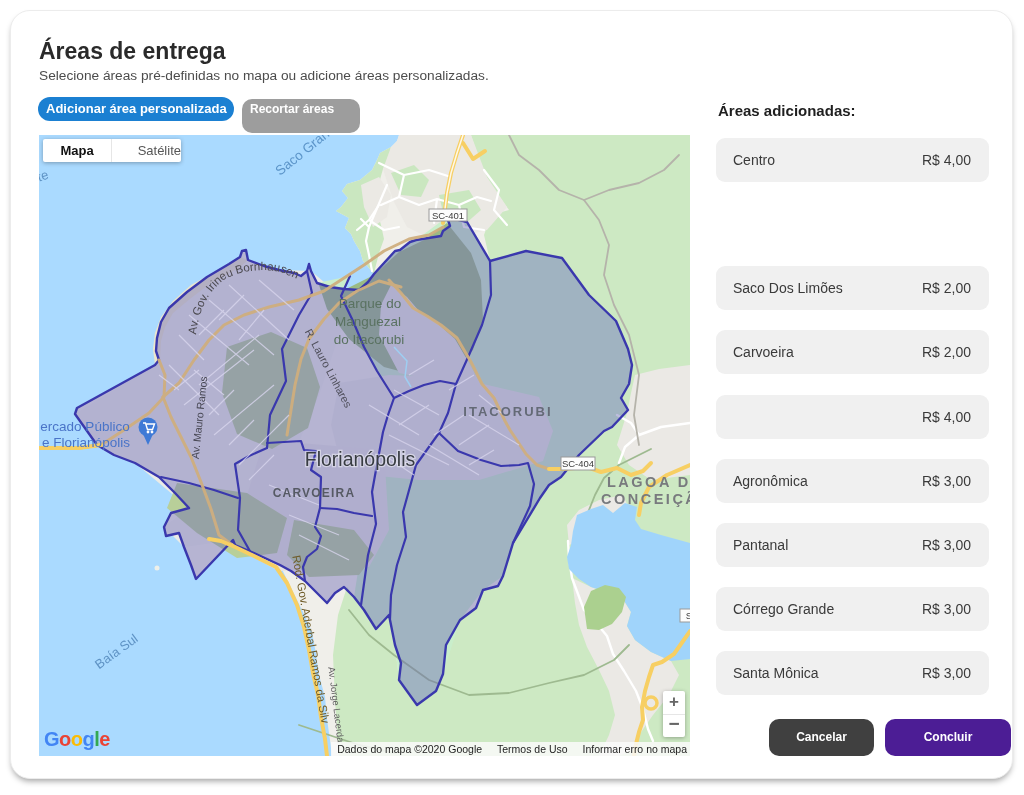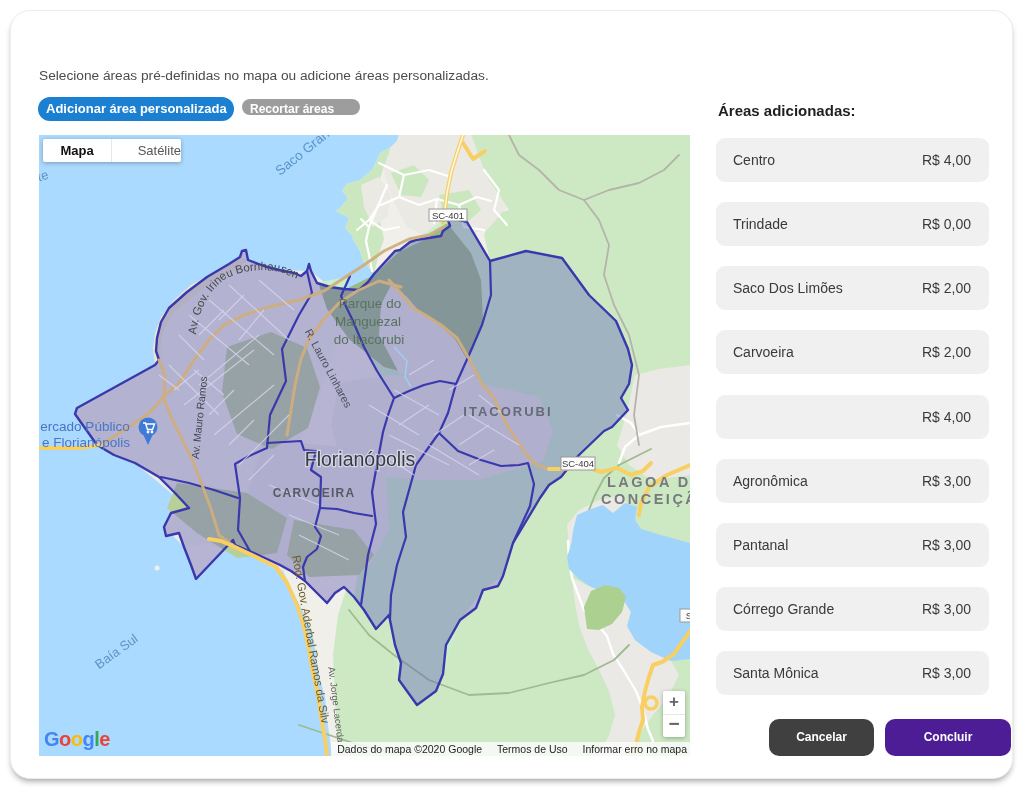--- a/index.html
+++ b/index.html
@@ -5,21 +5,21 @@
 html,body{margin:0;padding:0;background:#fff;width:1024px;height:795px;overflow:hidden;
   font-family:"Liberation Sans",sans-serif;}
 .card{position:absolute;left:10px;top:10px;width:1001px;height:767px;background:#fff;
   border:1px solid #ececec;border-radius:20px;
   box-shadow:0 4px 6px -2px rgba(0,0,0,0.38);}
 h1{position:absolute;left:28px;top:26px;font-size:23px;font-weight:bold;color:#2a2a2a;margin:0;line-height:1.3;}
 .sub{position:absolute;left:28px;top:58px;font-size:13.7px;color:#4c4c4c;margin:0;line-height:1;}
 .btn{position:absolute;border-radius:12px;color:#fff;font-weight:bold;font-size:13px;
   padding-left:8px;}
 .btn1{left:27px;top:86px;width:188px;height:24px;line-height:24px;background:#1b80d2;}
-.btn2{left:231px;top:88px;width:110px;height:16px;line-height:21px;background:#9d9d9d;border-radius:10px;font-size:12px;}
+.btn2{left:231px;top:88px;width:110px;height:34px;line-height:21px;background:#9d9d9d;border-radius:10px;font-size:12px;}
 .mapbox{position:absolute;left:28px;top:124px;width:651px;height:621px;background:#aadaff;overflow:hidden;}
 .panelh{position:absolute;left:707px;top:92px;font-size:15px;font-weight:bold;color:#1f1f1f;line-height:1;}
 .row{position:absolute;left:705px;width:273px;height:44px;background:#f0f0f0;border-radius:9px;
   font-size:14px;color:#3a3a3a;line-height:44px;}
 .row .n{position:absolute;left:17px;}
 .row .p{position:absolute;right:18px;}
 .cbt{position:absolute;top:707.5px;height:37px;border-radius:10px;color:#fff;font-weight:bold;
   font-size:12px;text-align:center;line-height:37px;}
 .cancel{left:758px;width:105px;background:#404040;}
 .conclude{left:874px;width:126px;background:#4c1d95;}
@@ -33,20 +33,21 @@
 .zoomctl .zp{position:absolute;left:0;top:0;width:22px;height:23px;text-align:center;line-height:22px;font-size:17px;font-weight:bold;border-bottom:1px solid #e6e6e6;}
 .zoomctl .zm{position:absolute;left:0;top:23px;width:22px;height:23px;text-align:center;line-height:20px;font-size:19px;font-weight:bold;}
 .attrib{position:absolute;right:0;bottom:0;height:14px;background:rgba(250,250,250,0.85);z-index:30;
   font-size:10.5px;color:#1d1d1d;line-height:14px;padding:0 3px 0 6px;white-space:nowrap;}
 .attrib span{margin:0 6px;}
 .glogo{position:absolute;left:5px;bottom:5px;z-index:30;font-size:20px;font-weight:bold;letter-spacing:-0.5px;}
 </style>
 </head>
 <body>
 <div class="card">
+  <h1>Áreas de entrega</h1>
   <p class="sub">Selecione áreas pré-definidas no mapa ou adicione áreas personalizadas.</p>
   <div class="btn btn1">Adicionar área personalizada</div>
   <div class="btn btn2">Recortar áreas</div>
   <div class="mapbox">
     <svg width="651" height="621" viewBox="0 0 651 621" style="position:absolute;left:0;top:0">
       <rect x="0" y="0" width="651" height="621" fill="#aadaff"></rect>
 
       <path fill="#f0efea" d="M360,0 L651,0 L651,621 L293,621
         L291,605 L288,584 L286,562 L280,540 L277,519 L273,497 L264,477 L253,455 L241,430
         L215,418 L196,410 L194,405 L157,444 L152,430 L145,412 L140,398 L127,401 L125,392
@@ -210,24 +211,20 @@
         <div class="zm">−</div>
       </div>
     <div class="attrib">Dados do mapa ©2020 Google<span>&nbsp;</span>Termos de Uso<span>&nbsp;</span>Informar erro no mapa</div>
     <div class="glogo"><span style="color:#4285F4">G</span><span style="color:#EA4335">o</span><span style="color:#FBBC05">o</span><span style="color:#4285F4">g</span><span style="color:#34A853">l</span><span style="color:#EA4335">e</span></div>
   </div>
   <div class="panelh">Áreas adicionadas:</div>
   <div class="row" style="top:126.5px">
       <span class="n">Centro</span>
       <span class="p">R$ 4,00</span>
     </div>
-  <div class="row" style="top:190.5px">
-      <span class="n">Trindade</span>
-      <span class="p">R$ 0,00</span>
-    </div>
   <div class="row" style="top:255px">
       <span class="n">Saco Dos Limões</span>
       <span class="p">R$ 2,00</span>
     </div>
   <div class="row" style="top:319px">
       <span class="n">Carvoeira</span>
       <span class="p">R$ 2,00</span>
     </div>
   <div class="row" style="top:383.5px">
       <span class="p">R$ 4,00</span>

